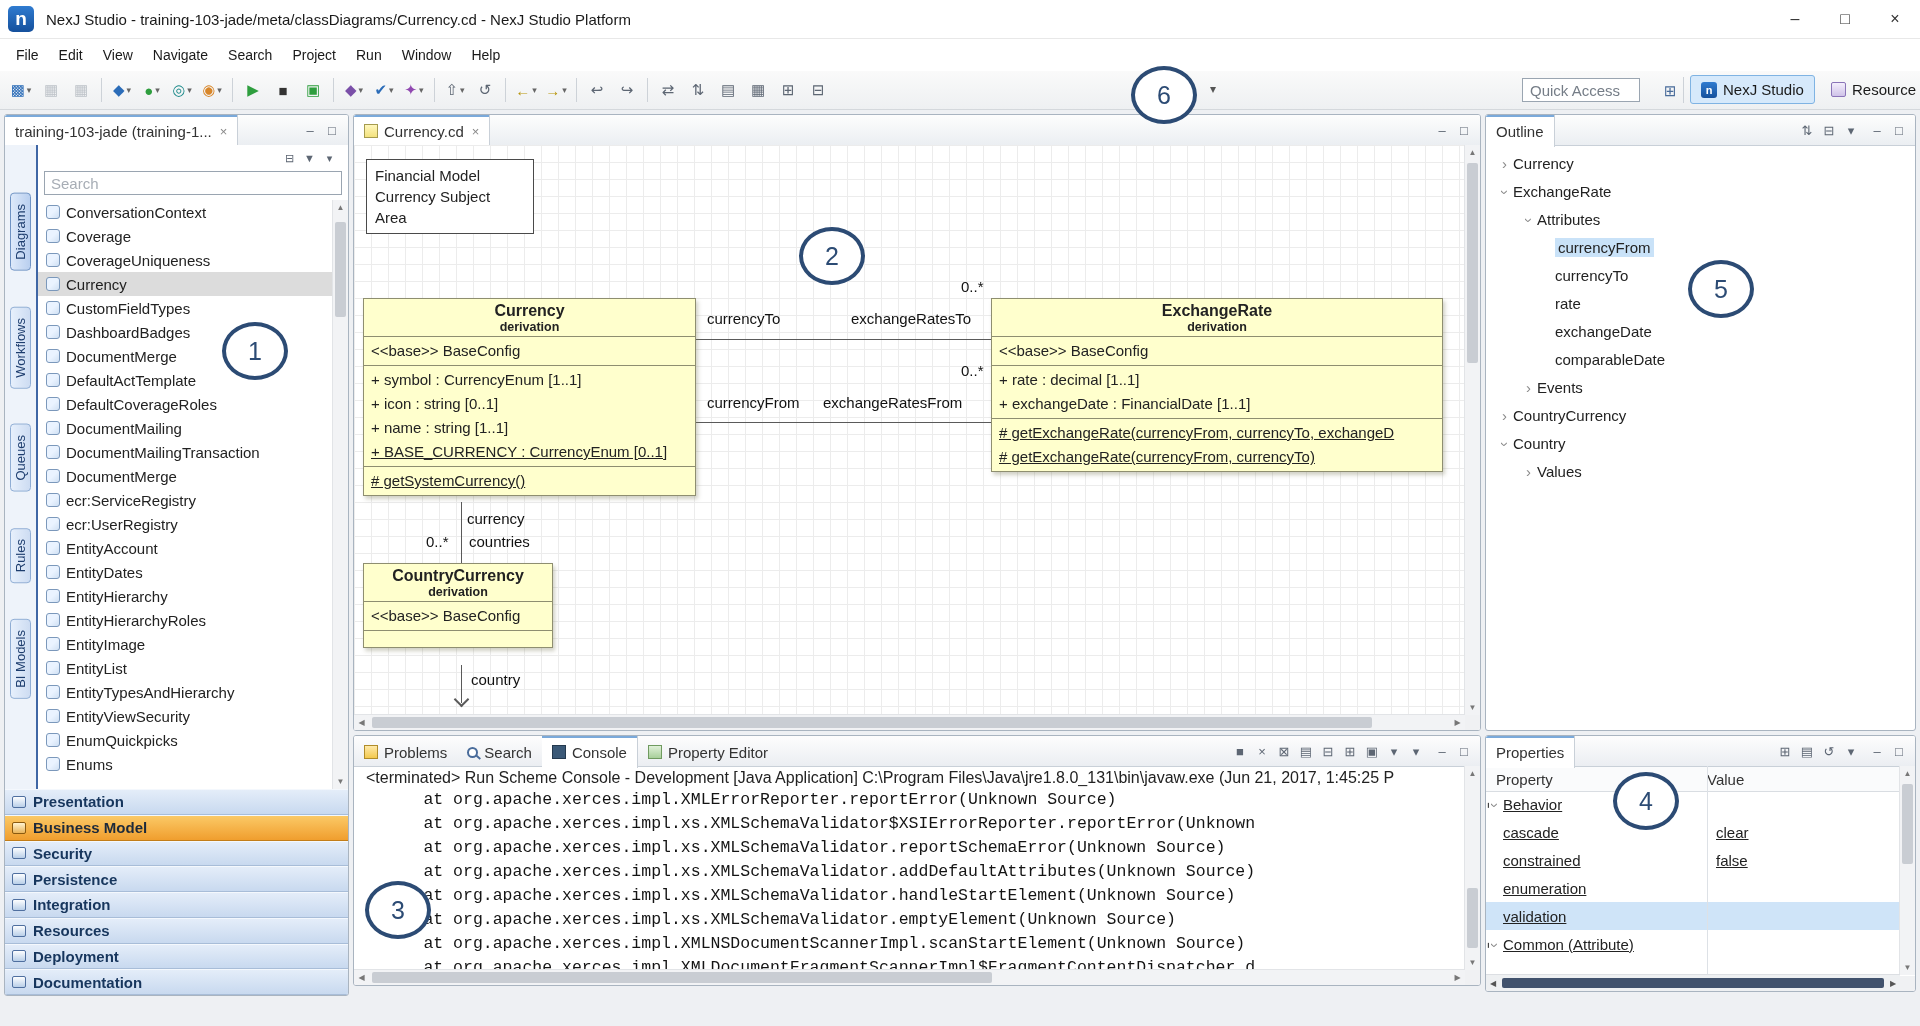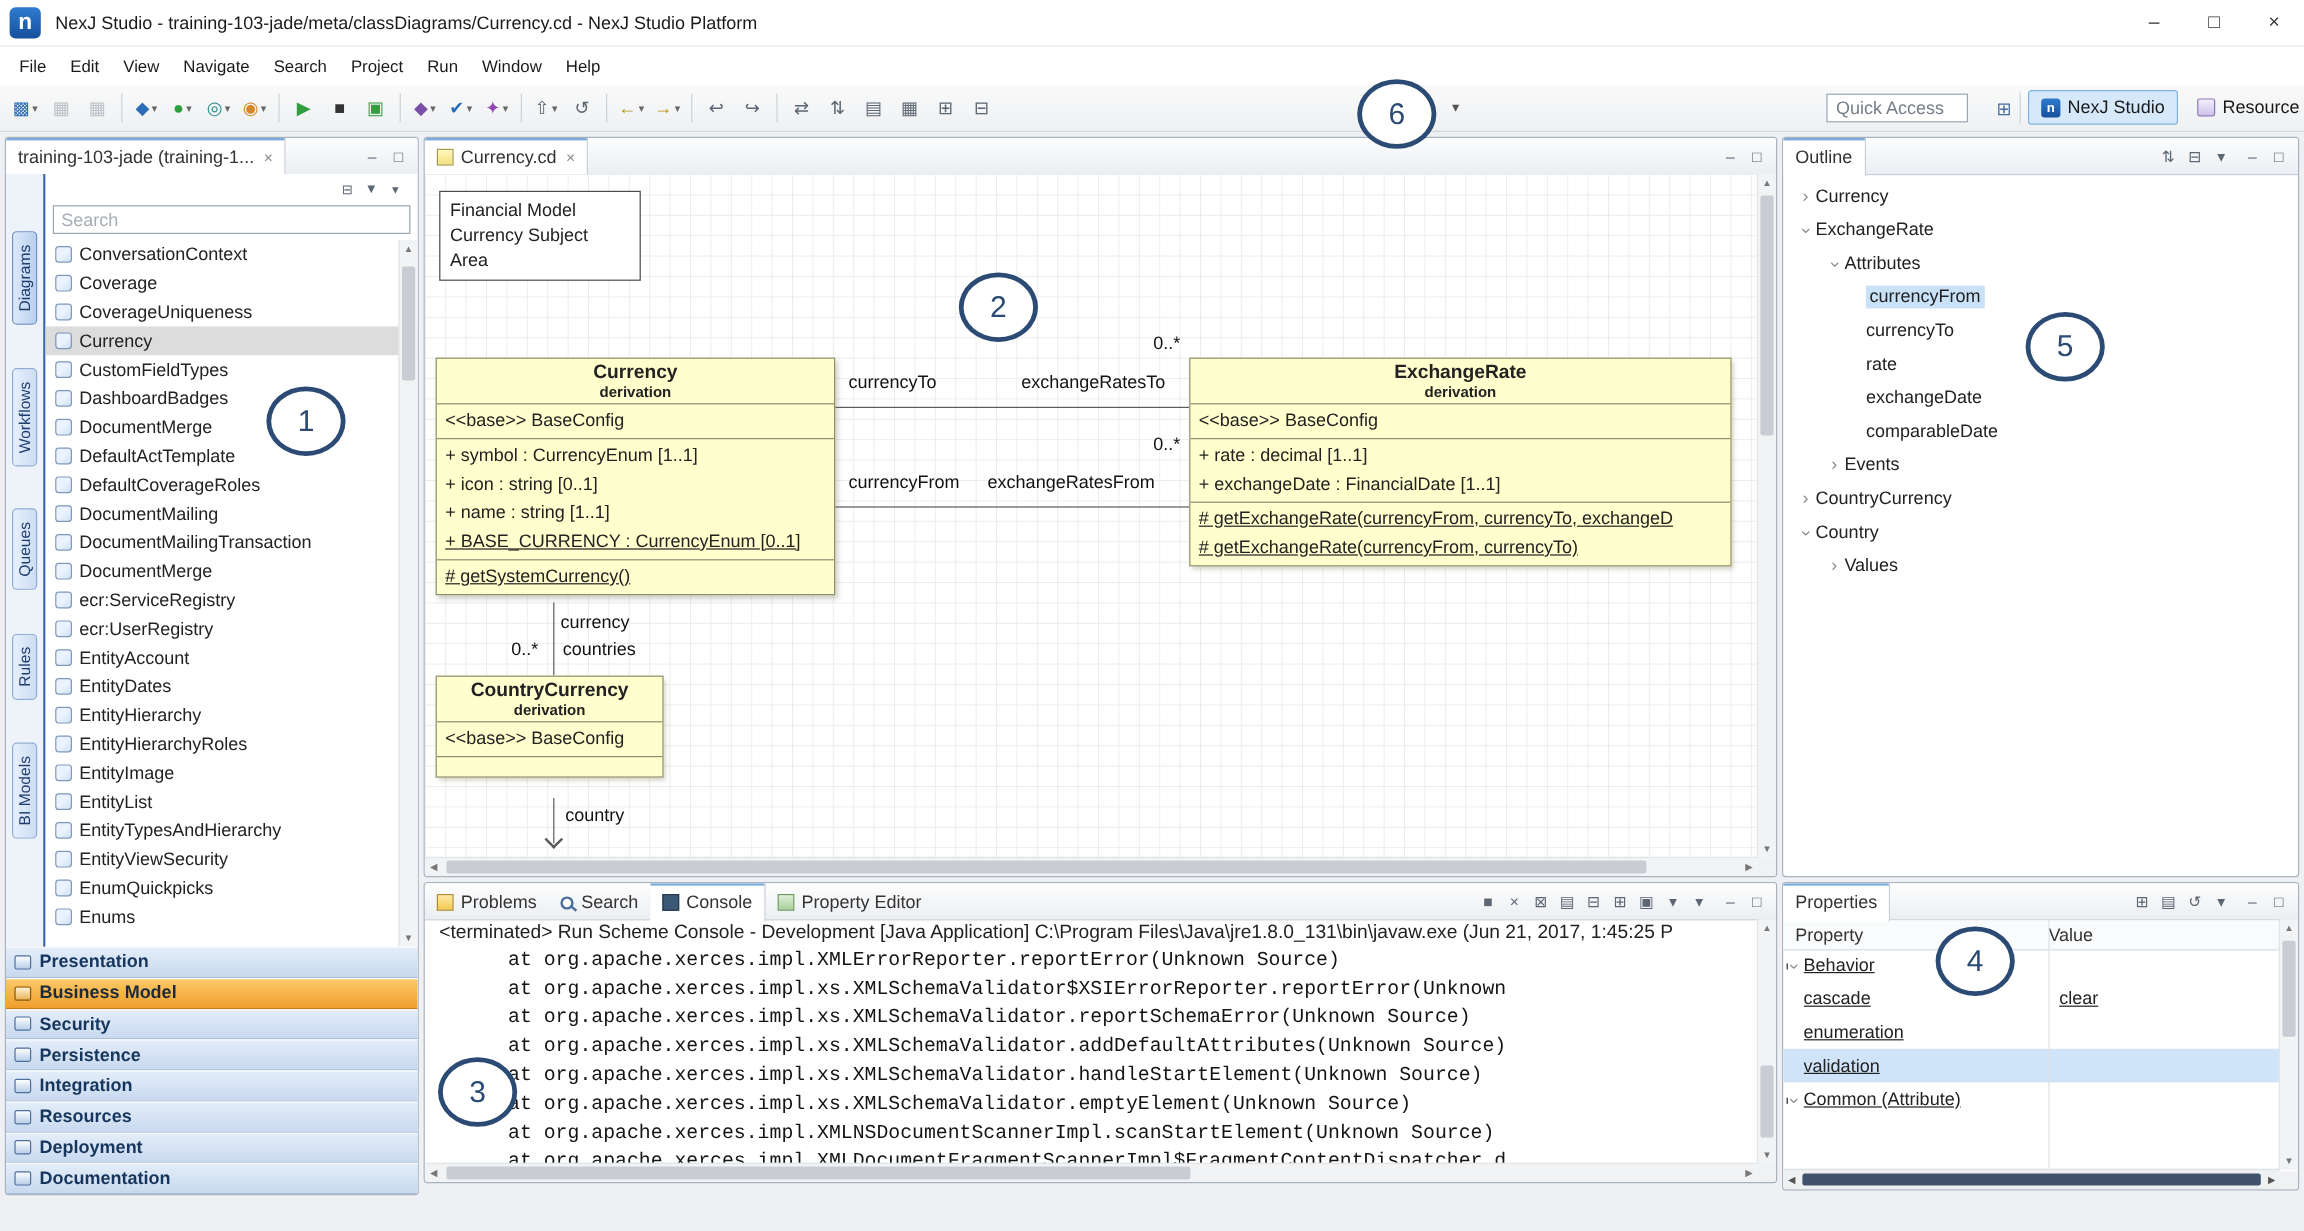--- a/index.html
+++ b/index.html
@@ -804,20 +804,25 @@
           <span class="pname">Behavior</span>
           <span class="pval"></span>
         </div>
 
         <div class="prow">
           <span class="arrow"></span>
           <span class="pname">cascade</span>
           <span class="pval">clear</span>
         </div>
 
+        <div class="prow">
+          <span class="arrow"></span>
+          <span class="pname">constrained</span>
+          <span class="pval">false</span>
+        </div>
 
         <div class="prow">
           <span class="arrow"></span>
           <span class="pname">enumeration</span>
           <span class="pval"></span>
         </div>
 
         <div class="prow selected">
           <span class="arrow"></span>
           <span class="pname">validation</span>

